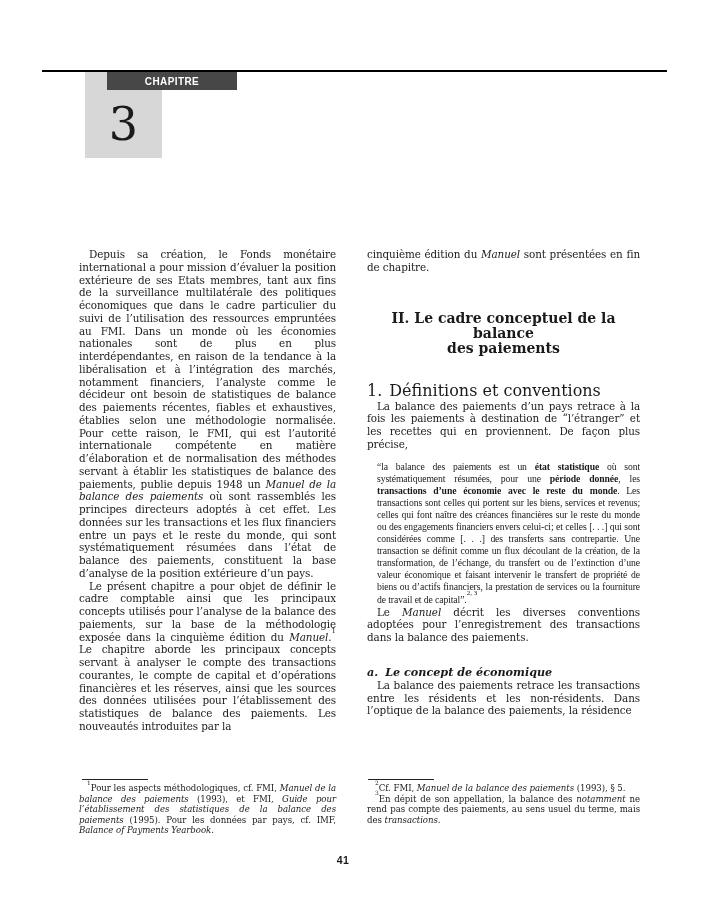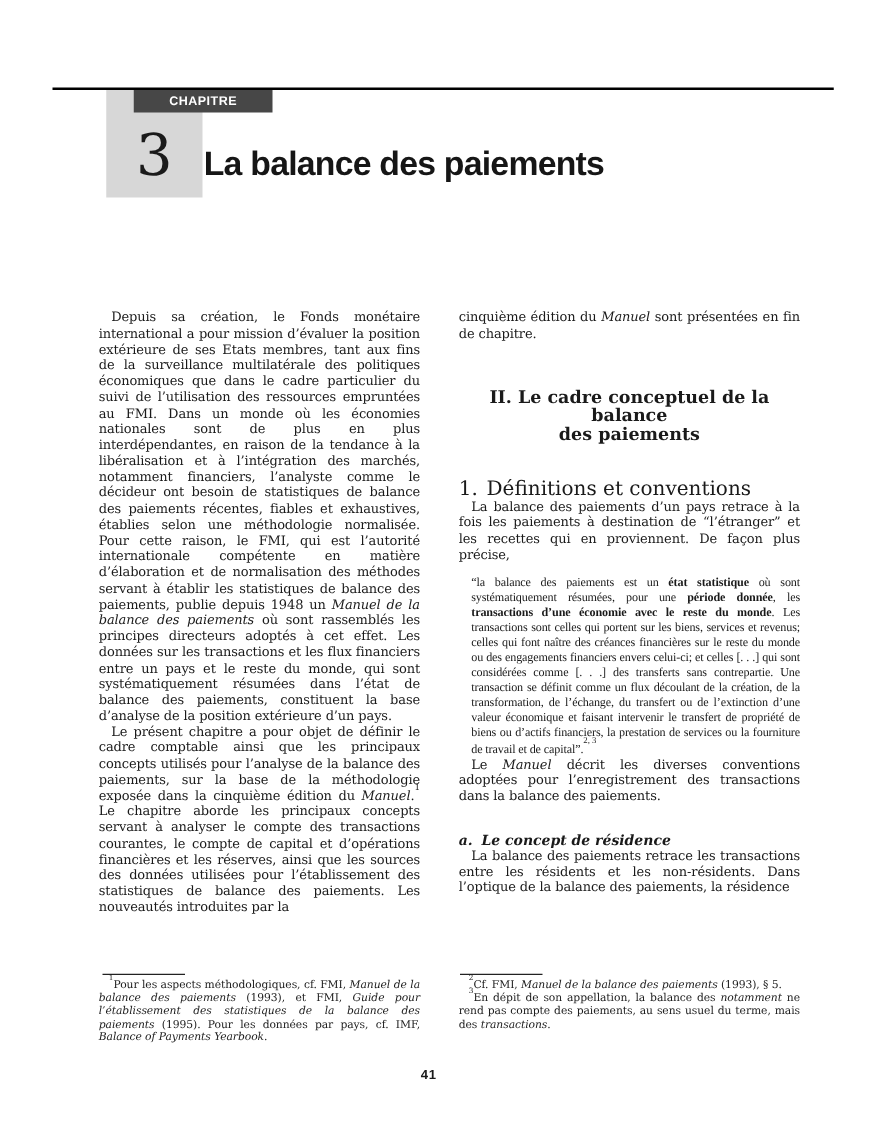--- a/index.html
+++ b/index.html
@@ -3,21 +3,21 @@
 <meta charset="utf-8">
 <style>
   html,body { margin:0; padding:0; background:#ffffff; }
   .page {
     position:relative; width:706px; height:913px; background:#ffffff;
     font-family:"DejaVu Serif", serif; color:#1a1a1a; overflow:hidden;
   }
   .top-rule { position:absolute; left:42px; top:70px; width:625px; height:1.5px; background:#000; }
   .chapter-strip { position:absolute; left:85px; top:72px; width:77px; height:86px; background:#d7d7d7; }
   .chapter-label-box {
-    position:absolute; left:107px; top:72px; width:111px; height:18px; background:#474747;
+    position:absolute; left:107px; top:72px; width:130px; height:18px; background:#474747;
     color:#ffffff; font-family:"Liberation Sans", sans-serif; font-weight:bold; font-size:10px;
     letter-spacing:0.4px; display:flex; align-items:center; justify-content:center;
   }
   .chapter-number {
     position:absolute; left:85px; top:101px; width:77px; text-align:center;
     font-family:"DejaVu Serif", serif; font-size:46px; line-height:1; font-weight:normal;
   }
   .chapter-title {
     position:absolute; left:163px; top:116px; margin:0;
     font-family:"Liberation Sans", sans-serif; font-size:27px; font-weight:600; letter-spacing:-0.6px;
@@ -65,21 +65,20 @@
 <body>
 
 <div class="page">
 
   <div class="top-rule"></div>
   <div class="chapter-strip"></div>
   <div class="chapter-label-box">
     <span>CHAPITRE</span>
   </div>
   <div class="chapter-number">3</div>
-  <h1 class="chapter-title">La balance des paiements</h1>
 
   <div class="col col-left">
 
     <p class="body ind mt-first"><span>Depuis sa création, le Fonds monétaire international a pour mission d’évaluer la position extérieure de ses Etats membres, tant aux fins de la surveillance multilatérale des politiques économiques que dans le cadre particulier du suivi de l’utilisation des ressources empruntées au FMI. Dans un monde où les économies nationales sont de plus en plus interdépendantes, en raison de la tendance à la libéralisation et à l’intégration des marchés, notamment financiers, l’analyste comme le décideur ont besoin de statistiques de balance des paiements récentes, fiables et exhaustives, établies selon une méthodologie normalisée. Pour cette raison, le FMI, qui est l’autorité internationale compétente en matière d’élaboration et de normalisation des méthodes servant à établir les statistiques de balance des paiements, publie depuis 1948 un </span><span class="it">Manuel de la balance des paiements</span><span> où sont rassemblés les principes directeurs adoptés à cet effet. Les données sur les transactions et les flux financiers entre un pays et le reste du monde, qui sont systématiquement résumées dans l’état de balance des paiements, constituent la base d’analyse de la position extérieure d’un pays.</span></p>
 
     <p class="body ind"><span>Le présent chapitre a pour objet de définir le cadre comptable ainsi que les principaux concepts utilisés pour l’analyse de la balance des paiements, sur la base de la méthodologie exposée dans la cinquième édition du </span><span class="it">Manuel</span><span>.</span><sup class="s">1</sup><span> Le chapitre aborde les principaux concepts servant à analyser le compte des transactions courantes, le compte de capital et d’opérations financières et les réserves, ainsi que les sources des données utilisées pour l’établissement des statistiques de balance des paiements. Les nouveautés introduites par la</span></p>
   </div>
 
   <div class="col col-right">
     <p class="body"><span>cinquième édition du </span><span class="it">Manuel</span><span> sont présentées en fin de chapitre.</span></p>
@@ -87,21 +86,21 @@
     <div class="h2c"><span>II. Le cadre conceptuel de la balance</span><br><span>des paiements</span></div>
 
     <div class="sub1"><span class="subnum">1.</span><span>Définitions et conventions</span></div>
 
     <p class="body ind rp1">La balance des paiements d’un pays retrace à la fois les paiements à destination de “l’étranger” et les recettes qui en proviennent. De façon plus précise,</p>
 
     <div class="quote"><span>“la balance des paiements est un </span><span class="bd">état statistique</span><span> où sont systématiquement résumées, pour une </span><span class="bd">période donnée</span><span>, les </span><span class="bd">transactions d’une économie avec le reste du monde</span><span>. Les transactions sont celles qui portent sur les biens, services et revenus; celles qui font naître des créances financières sur le reste du monde ou des engagements financiers envers celui-ci; et celles [. . .] qui sont considérées comme [. . .] des transferts sans contrepartie. Une transaction se définit comme un flux découlant de la création, de la transformation, de l’échange, du transfert ou de l’extinction d’une valeur économique et faisant intervenir le transfert de propriété de biens ou d’actifs financiers, la prestation de services ou la fourniture de travail et de capital”.</span><sup class="s">2, 3</sup></div>
 
     <p class="body ind rp2"><span>Le </span><span class="it">Manuel</span><span> décrit les diverses conventions adoptées pour l’enregistrement des transactions dans la balance des paiements.</span></p>
 
-    <div class="suba"><span class="subnum">a.</span><span>Le concept de résidence</span></div>
+    <div class="suba"><span class="subnum">a.</span><span>Le concept de économique</span></div>
 
     <p class="body ind rp3">La balance des paiements retrace les transactions entre les résidents et les non-résidents. Dans l’optique de la balance des paiements, la résidence</p>
   </div>
 
   <div class="fn-rule fnr-left"></div>
   <div class="fn fn-left">
     <p><sup class="s">1</sup><span>Pour les aspects méthodologiques, cf. FMI, </span><span class="it">Manuel de la balance des paiements</span><span> (1993), et FMI, </span><span class="it">Guide pour l’établissement des statistiques de la balance des paiements</span><span> (1995). Pour les données par pays, cf. IMF, </span><span class="it">Balance of Payments Yearbook</span><span>.</span></p>
   </div>
 
   <div class="fn-rule fnr-right"></div>

